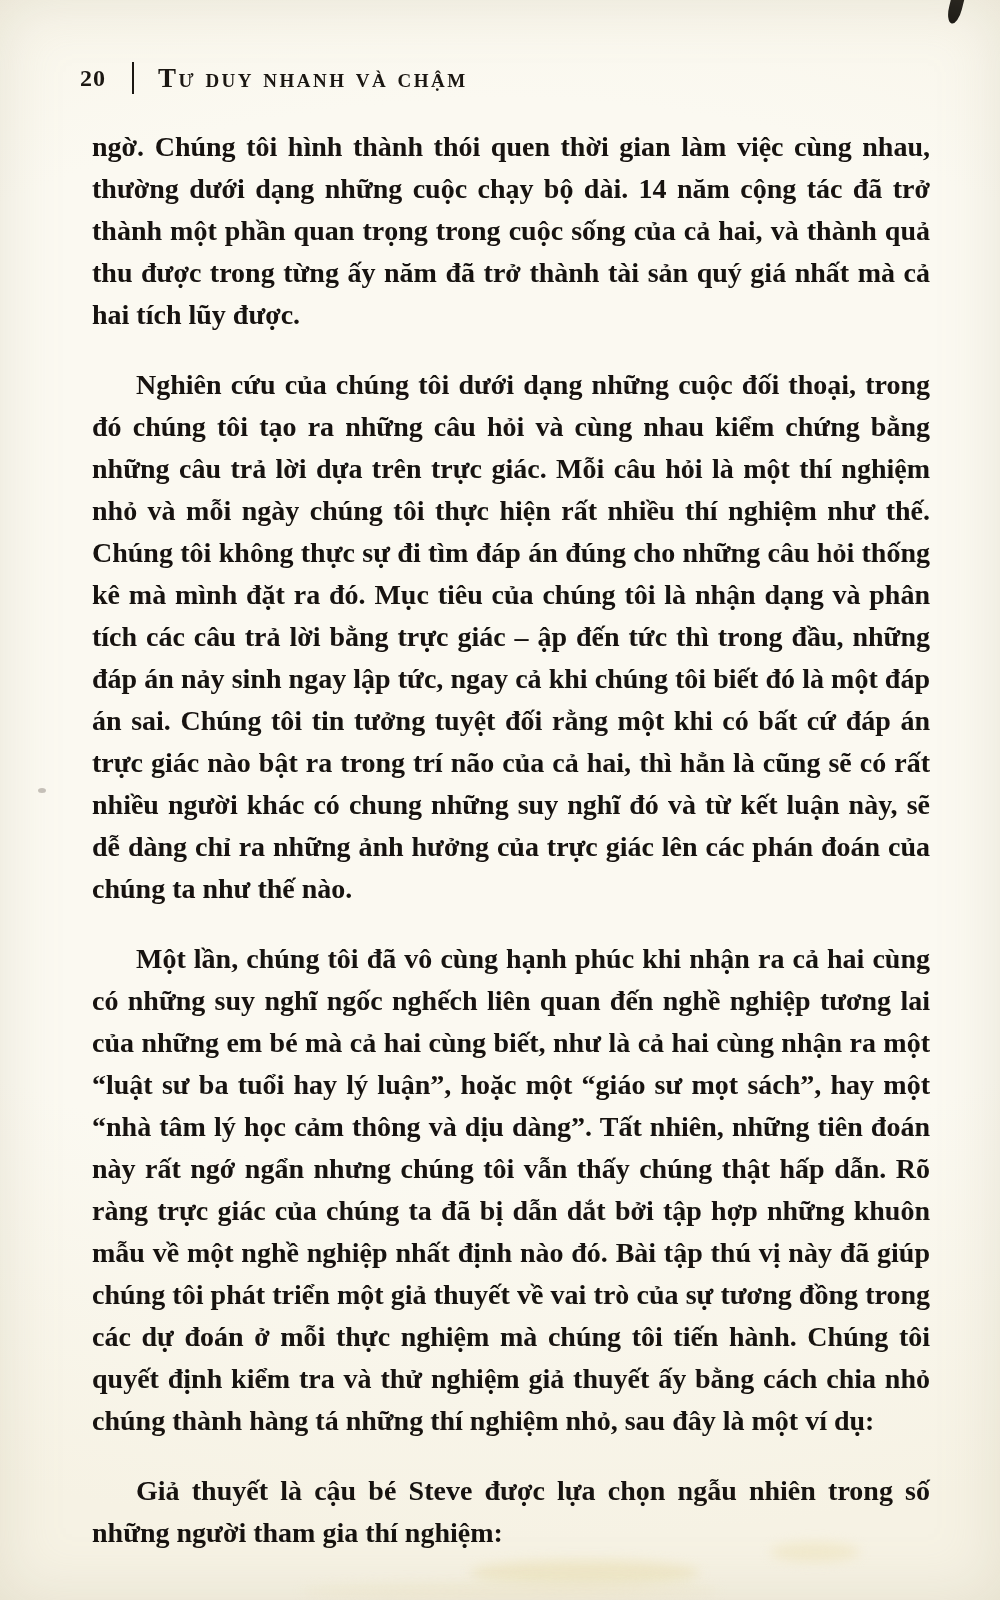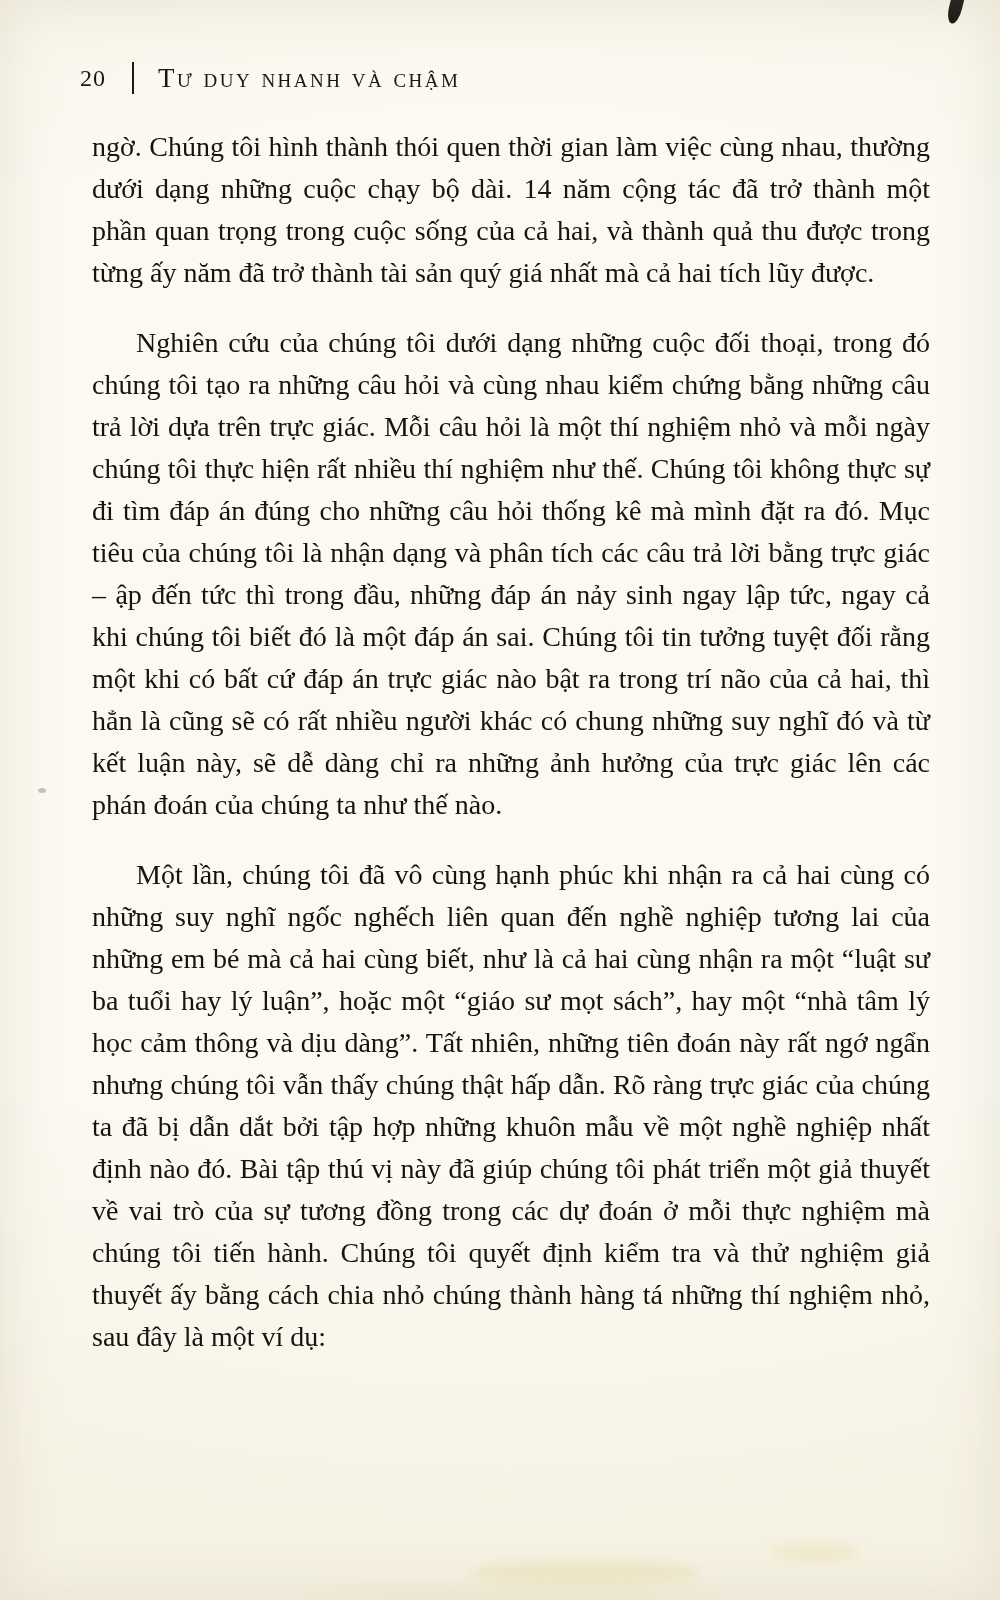--- a/index.html
+++ b/index.html
@@ -14,20 +14,21 @@
     background: #ffffff;
     font-family: "Liberation Serif", "DejaVu Serif", serif;
     overflow: hidden;
   }
   .page {
     position: absolute;
     inset: 0;
     background:
       radial-gradient(ellipse 1400px 900px at 50% 40%, #fbf9f1 60%, #f6f2e4 100%);
     color: #181410;
+    font-weight: bold;
   }
   
   .vignette {
     position: absolute;
     inset: 0;
     pointer-events: none;
     box-shadow: inset 0 0 60px rgba(180,170,140,0.25);
   }
   .page-header {
     position: absolute;
@@ -119,20 +120,21 @@
   <header class="page-header">
     <span class="page-number">20</span>
     <span class="header-divider"></span>
     <span class="book-title">Tư duy nhanh và chậm</span>
   </header>
 
   <main class="body-text">
     <p>ngờ. Chúng tôi hình thành thói quen thời gian làm việc cùng nhau, thường dưới dạng những cuộc chạy bộ dài. 14 năm cộng tác đã trở thành một phần quan trọng trong cuộc sống của cả hai, và thành quả thu được trong từng ấy năm đã trở thành tài sản quý giá nhất mà cả hai tích lũy được.</p>
     <p class="indent">Nghiên cứu của chúng tôi dưới dạng những cuộc đối thoại, trong đó chúng tôi tạo ra những câu hỏi và cùng nhau kiểm chứng bằng những câu trả lời dựa trên trực giác. Mỗi câu hỏi là một thí nghiệm nhỏ và mỗi ngày chúng tôi thực hiện rất nhiều thí nghiệm như thế. Chúng tôi không thực sự đi tìm đáp án đúng cho những câu hỏi thống kê mà mình đặt ra đó. Mục tiêu của chúng tôi là nhận dạng và phân tích các câu trả lời bằng trực giác – ập đến tức thì trong đầu, những đáp án nảy sinh ngay lập tức, ngay cả khi chúng tôi biết đó là một đáp án sai. Chúng tôi tin tưởng tuyệt đối rằng một khi có bất cứ đáp án trực giác nào bật ra trong trí não của cả hai, thì hẳn là cũng sẽ có rất nhiều người khác có chung những suy nghĩ đó và từ kết luận này, sẽ dễ dàng chỉ ra những ảnh hưởng của trực giác lên các phán đoán của chúng ta như thế nào.</p>
     <p class="indent">Một lần, chúng tôi đã vô cùng hạnh phúc khi nhận ra cả hai cùng có những suy nghĩ ngốc nghếch liên quan đến nghề nghiệp tương lai của những em bé mà cả hai cùng biết, như là cả hai cùng nhận ra một “luật sư ba tuổi hay lý luận”, hoặc một “giáo sư mọt sách”, hay một “nhà tâm lý học cảm thông và dịu dàng”. Tất nhiên, những tiên đoán này rất ngớ ngẩn nhưng chúng tôi vẫn thấy chúng thật hấp dẫn. Rõ ràng trực giác của chúng ta đã bị dẫn dắt bởi tập hợp những khuôn mẫu về một nghề nghiệp nhất định nào đó. Bài tập thú vị này đã giúp chúng tôi phát triển một giả thuyết về vai trò của sự tương đồng trong các dự đoán ở mỗi thực nghiệm mà chúng tôi tiến hành. Chúng tôi quyết định kiểm tra và thử nghiệm giả thuyết ấy bằng cách chia nhỏ chúng thành hàng tá những thí nghiệm nhỏ, sau đây là một ví dụ:</p>
+    <p class="indent">Giả thuyết là cậu bé Steve được lựa chọn ngẫu nhiên trong số những người tham gia thí nghiệm:</p>
   </main>
 
   <div class="corner-mark"></div>
   <div class="margin-dot"></div>
   <div class="stain stain-1"></div>
   <div class="stain stain-2"></div>
   <div class="stain stain-3"></div>
   <div class="vignette"></div>
 
 </div>

